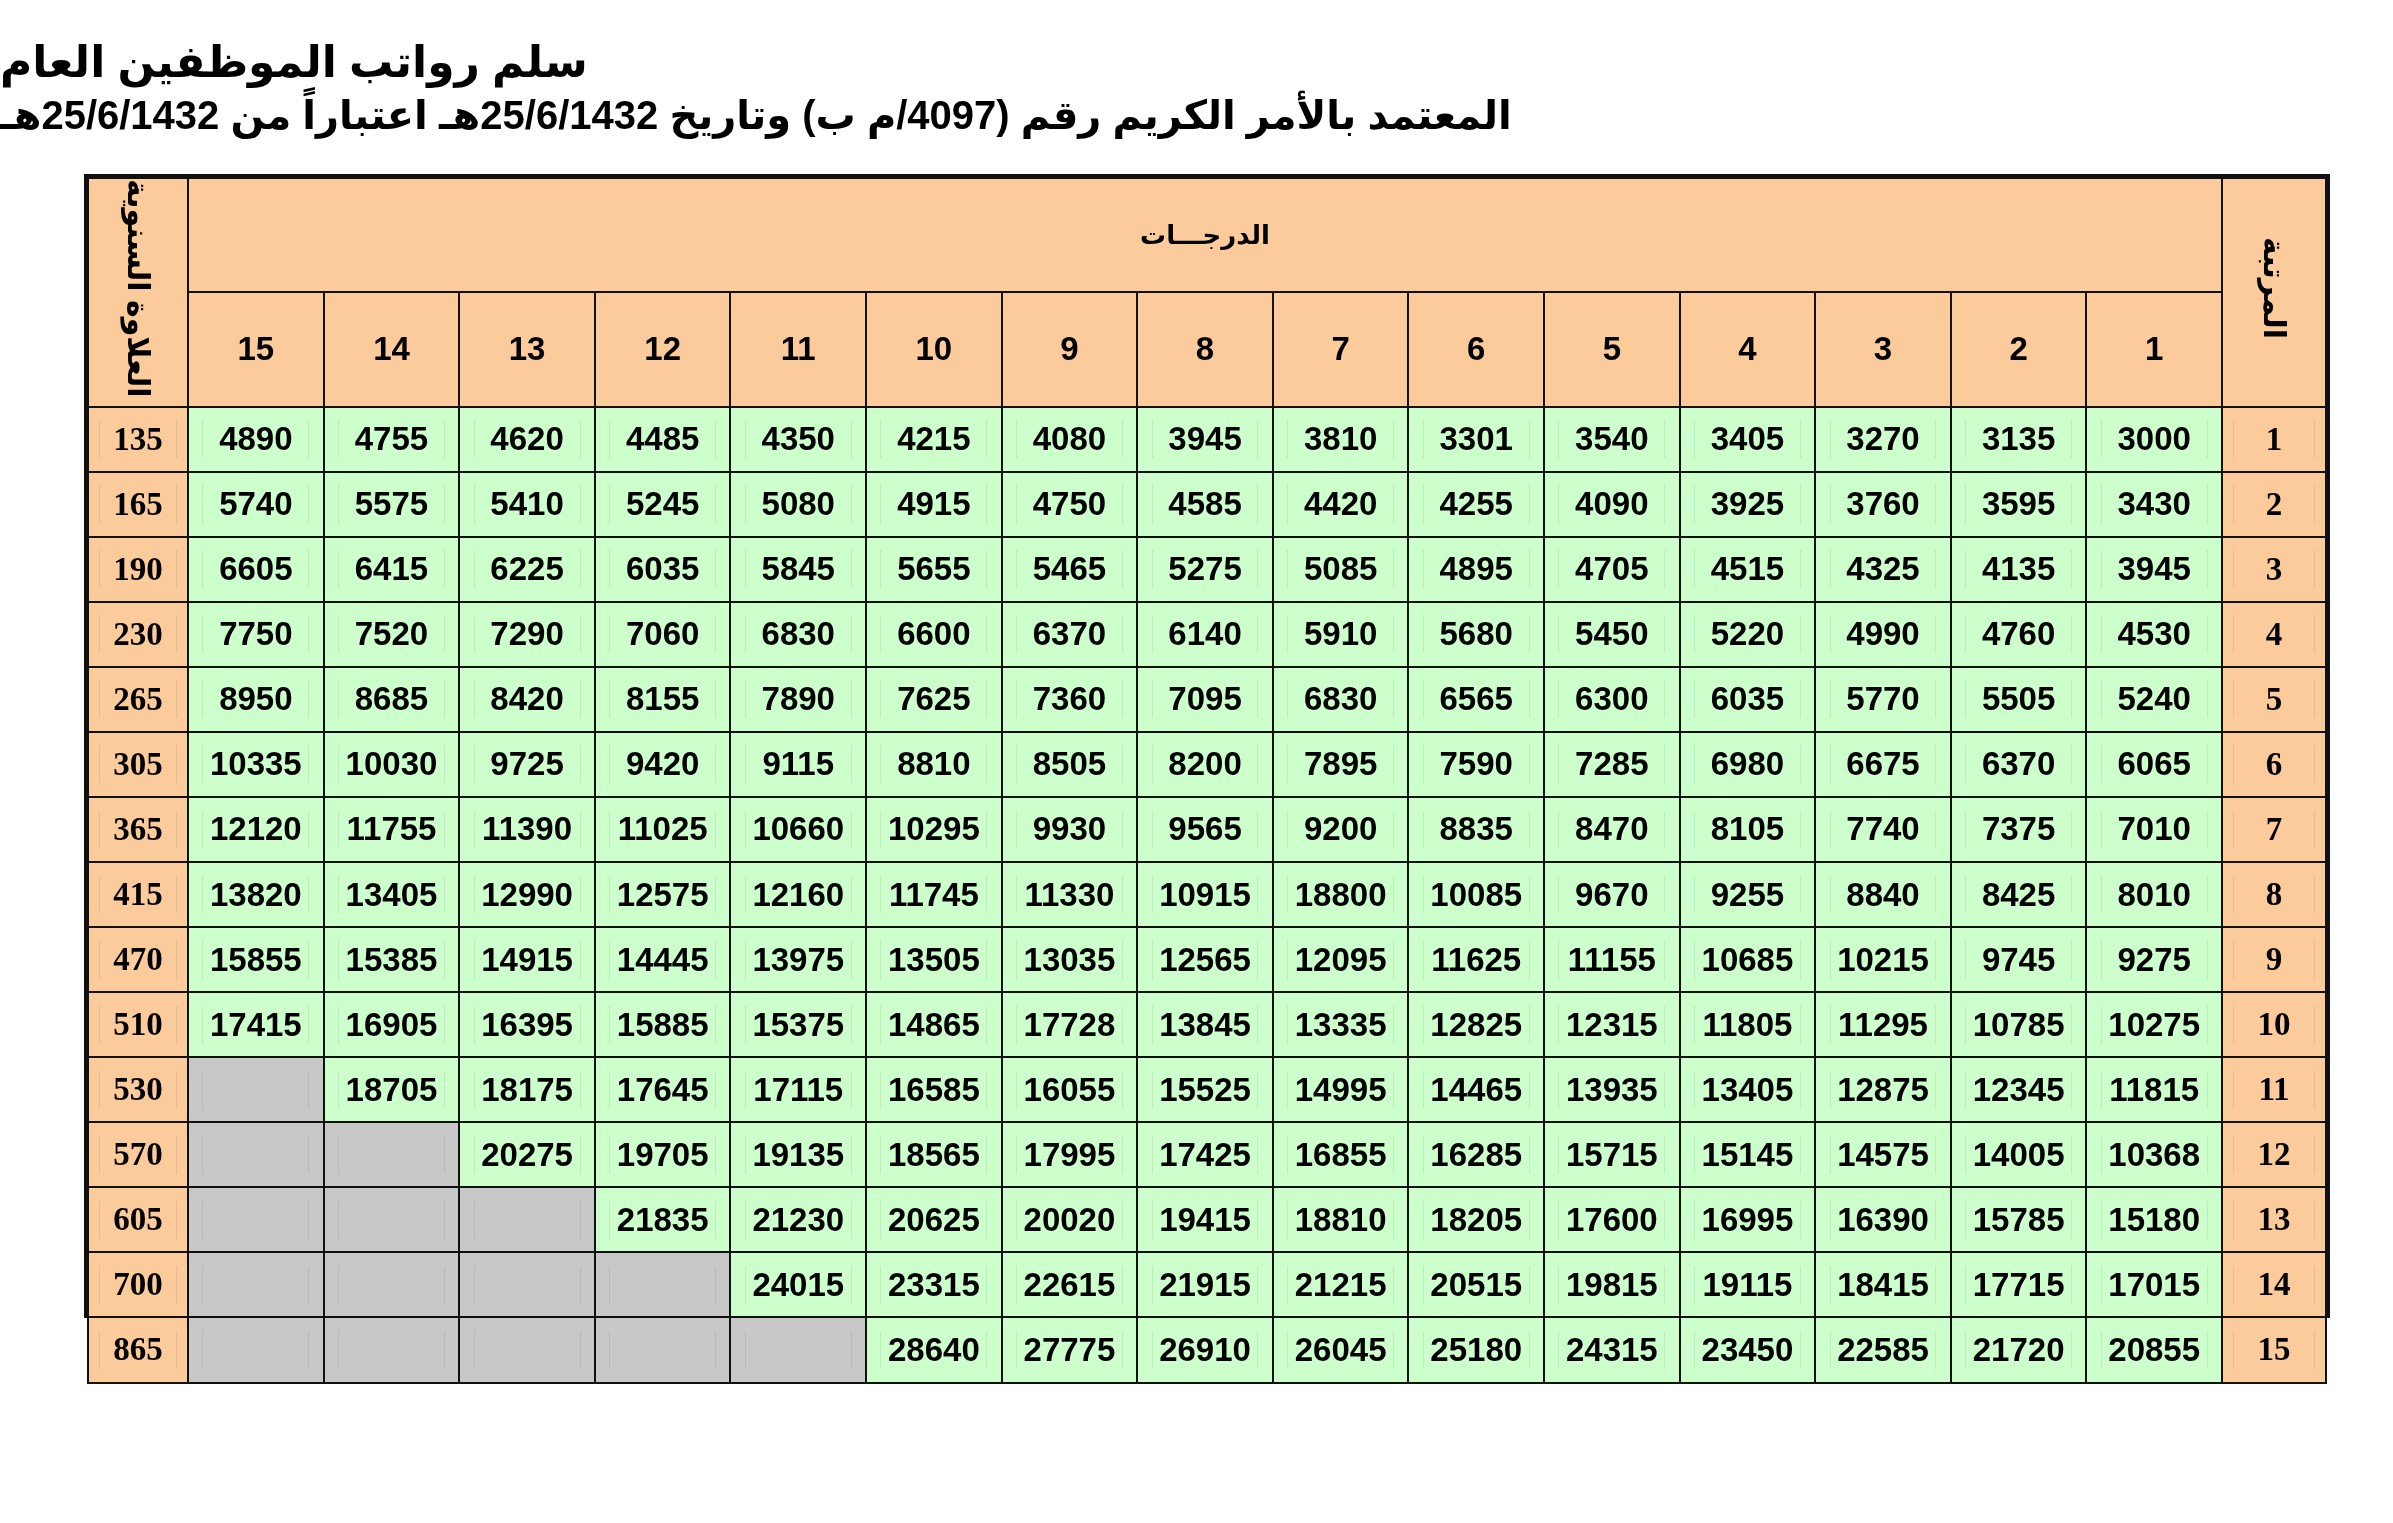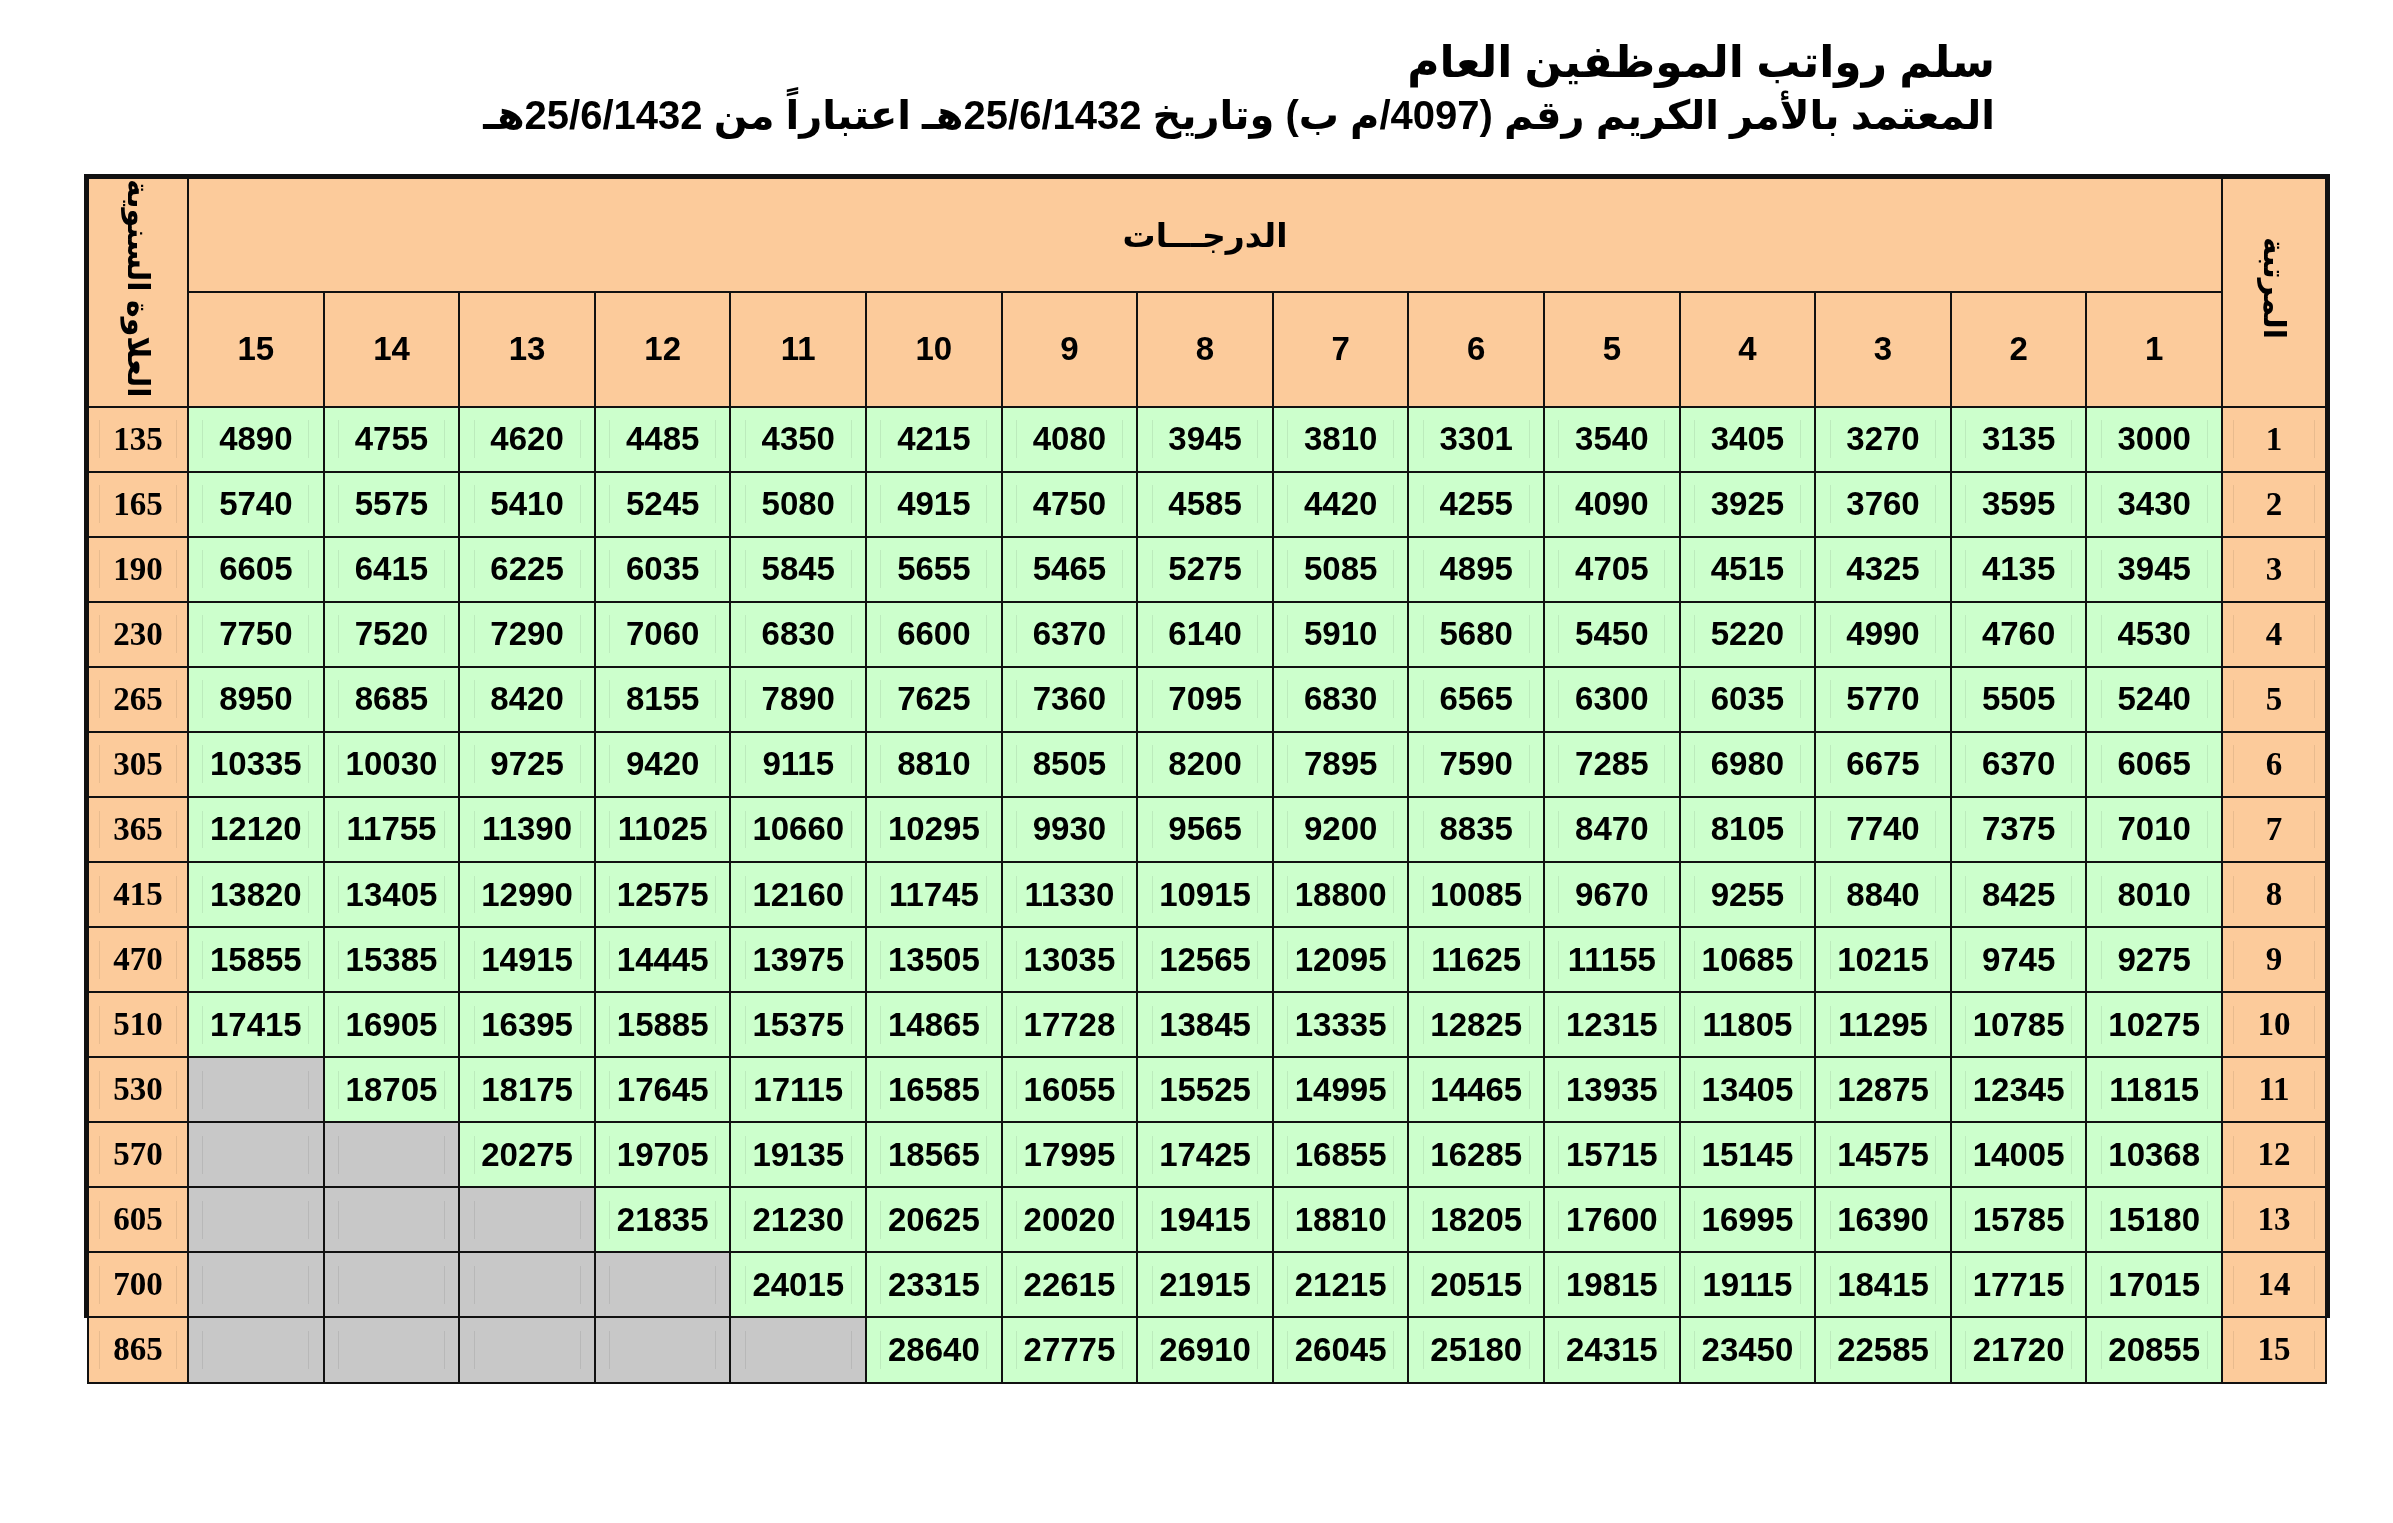--- a/index.html
+++ b/index.html
@@ -1,31 +1,31 @@
 <!DOCTYPE html>
 <html><head>
 <meta charset="utf-8">
 <style>
   html, body { margin:0; padding:0; background:#ffffff; }
   body { width:2393px; height:1523px; position:relative; overflow:hidden;
          font-family:"Liberation Sans", "DejaVu Sans", sans-serif; color:#000; }
-  .title { position:absolute; left:0; width:1995px; text-align:right; font-weight:bold; }
+  .title { position:absolute; left:0; width:1995px; text-align:left; font-weight:bold; }
   .title1 { top:36px; font-size:44px; }
   .title2 { top:92px; font-size:40px; }
   .sheet { position:absolute; left:84px; top:174px; width:2246px; height:1144px;
            border:3px solid #111; box-sizing:border-box; }
   table { border-collapse:collapse; width:100%; height:100%; table-layout:fixed; direction:rtl; }
   td, th { border:2px solid #111; text-align:center; vertical-align:middle; padding:0;
            font-weight:bold; font-size:33px; position:relative; }
   .hdr { background:#FCCB9B; }
   .cell { background:#CCFFCC; }
   .empty { background:#C8C8C8; }
   .side { background:#FCCB9B;font-family:Liberation Serif, serif; }
   .vert { writing-mode:vertical-rl; font-size:30px; line-height:1.1; display:inline-block; }
-  .deg-label { font-size:33px; }
+  .deg-label { font-size:26px; }
   td::after { content:""; position:absolute; left:10%; right:10%; top:20%; bottom:20%;
               border-left:1px solid rgba(0,0,0,0.08); border-right:1px solid rgba(0,0,0,0.08); pointer-events:none; }
 </style>
 </head>
 <body>
 
 <div class="title title1">سلم رواتب الموظفين العام</div>
 <div class="title title2" dir="rtl">المعتمد بالأمر الكريم رقم (4097/م ب) وتاريخ 25/6/1432هـ اعتباراً من 25/6/1432هـ</div>
 
 <div class="sheet">

